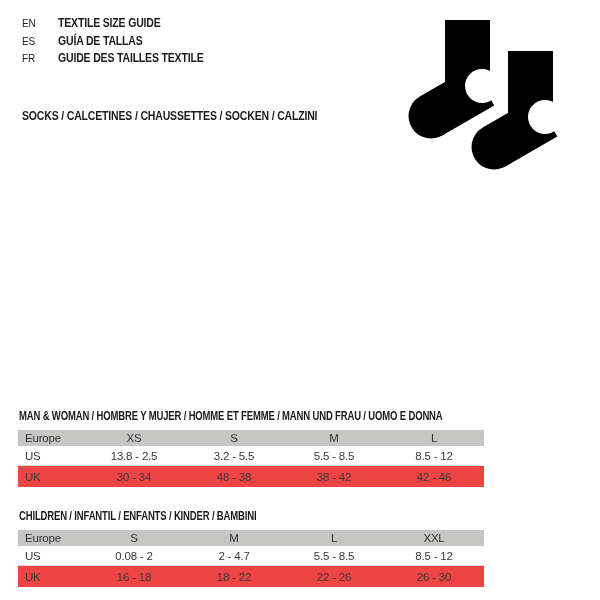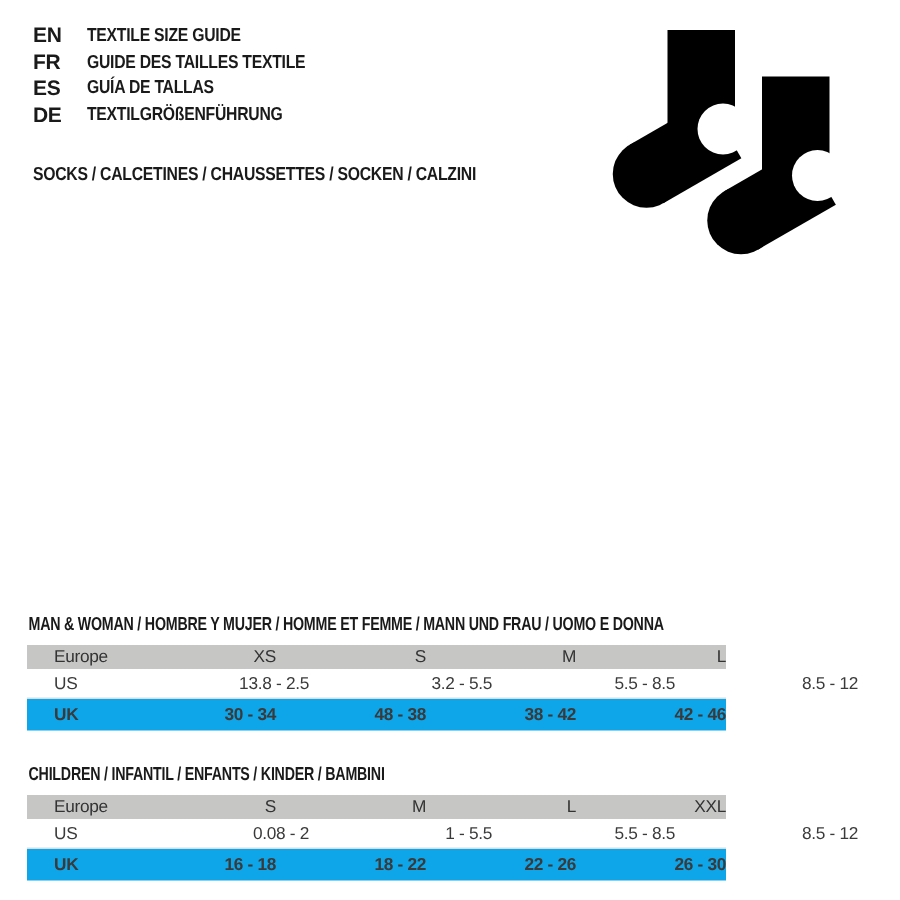--- a/index.html
+++ b/index.html
@@ -3,66 +3,62 @@
 <meta charset="utf-8">
 <style>
   html,body{margin:0;padding:0;background:#ffffff;}
   #canvas{
     position:relative;width:600px;height:600px;background:#ffffff;overflow:hidden;
     font-family:"Liberation Sans", sans-serif;color:#1a1a1a;
   }
   
   .lang-block{position:absolute;left:22px;top:15px;}
   .lang-row{display:flex;height:17.7px;line-height:17.7px;}
-  .lang-code{width:36px;font-weight:bold;font-size:14px;letter-spacing:-.2px;}
+  .lang-code{width:36px;font-weight:normal;font-size:10px;letter-spacing:-.2px;}
   .lang-label{font-weight:bold;font-size:12.5px;white-space:nowrap;
     transform:scaleX(.84);transform-origin:left center;letter-spacing:-.2px;}
   
   .category-title{position:absolute;left:22px;top:107px;height:18px;line-height:18px;
     font-weight:bold;font-size:12.5px;white-space:nowrap;
     transform:scaleX(.84);transform-origin:left center;letter-spacing:-.2px;}
   
   .socks-svg{position:absolute;left:400px;top:10px;}
   
   .tbl-title{position:absolute;left:19px;height:14px;line-height:14px;
     font-weight:bold;font-size:12.5px;white-space:nowrap;
     transform:scaleX(.76);transform-origin:left center;letter-spacing:-.2px;}
   .tbl{position:absolute;left:18px;width:466px;font-size:11.5px;color:#3a3a3a;
     letter-spacing:-.2px;}
   .tbl-row{display:grid;grid-template-columns:66px 100px 100px 100px 100px;
     align-items:center;box-sizing:border-box;}
   .tbl-row.head{height:16px;background:#c6c7c5;color:#333;}
-  .tbl-row.r-us{height:20px;background:#ffffff;border-bottom:1px solid #dcdcdc;gap:22px;}
-  .tbl-row.r-uk{height:21px;background:#0ea5e9;font-weight:bold;}
-  .cell{text-align:right;white-space:nowrap;}
-  .cell.lbl{text-align:left;padding-left:18px;}
+  .tbl-row.r-us{height:20px;background:#ffffff;border-bottom:1px solid #dcdcdc;}
+  .tbl-row.r-uk{height:21px;background:#ef4444;}
+  .cell{text-align:center;white-space:nowrap;}
+  .cell.lbl{text-align:left;padding-left:7px;}
   #t1-title{top:409px;} #t1{top:430px;}
   #t2-title{top:509px;} #t2{top:530px;}
 </style>
 </head>
 <body>
 
 <div id="canvas">
 
   <div class="lang-block">
     <div class="lang-row">
       <span class="lang-code">EN</span>
       <span class="lang-label">TEXTILE SIZE GUIDE</span>
     </div>
     <div class="lang-row">
-      <span class="lang-code">FR</span>
-      <span class="lang-label">GUIDE DES TAILLES TEXTILE</span>
-    </div>
-    <div class="lang-row">
       <span class="lang-code">ES</span>
       <span class="lang-label">GUÍA DE TALLAS</span>
     </div>
     <div class="lang-row">
-      <span class="lang-code">DE</span>
-      <span class="lang-label">TEXTILGRÖßENFÜHRUNG</span>
+      <span class="lang-code">FR</span>
+      <span class="lang-label">GUIDE DES TAILLES TEXTILE</span>
     </div>
   </div>
 
   <div class="category-title">SOCKS / CALCETINES / CHAUSSETTES / SOCKEN / CALZINI</div>
 
   <svg class="socks-svg" width="180" height="175" viewBox="400 10 180 175" xmlns="http://www.w3.org/2000/svg">
     <g>
       <rect x="445" y="20" width="45" height="82" fill="#000"></rect>
       <path d="M431,116 L483,86" stroke="#000" stroke-width="45" stroke-linecap="butt"></path>
       <circle cx="431" cy="116" r="22.5" fill="#000"></circle>
@@ -106,21 +102,21 @@
     <div class="tbl-row head">
       <div class="cell lbl">Europe</div>
       <div class="cell">S</div>
       <div class="cell">M</div>
       <div class="cell">L</div>
       <div class="cell">XXL</div>
     </div>
     <div class="tbl-row r-us">
       <div class="cell lbl">US</div>
       <div class="cell">0.08 - 2</div>
-      <div class="cell">1 - 5.5</div>
+      <div class="cell">2 - 4.7</div>
       <div class="cell">5.5 - 8.5</div>
       <div class="cell">8.5 - 12</div>
     </div>
     <div class="tbl-row r-uk">
       <div class="cell lbl">UK</div>
       <div class="cell">16 - 18</div>
       <div class="cell">18 - 22</div>
       <div class="cell">22 - 26</div>
       <div class="cell">26 - 30</div>
     </div>

